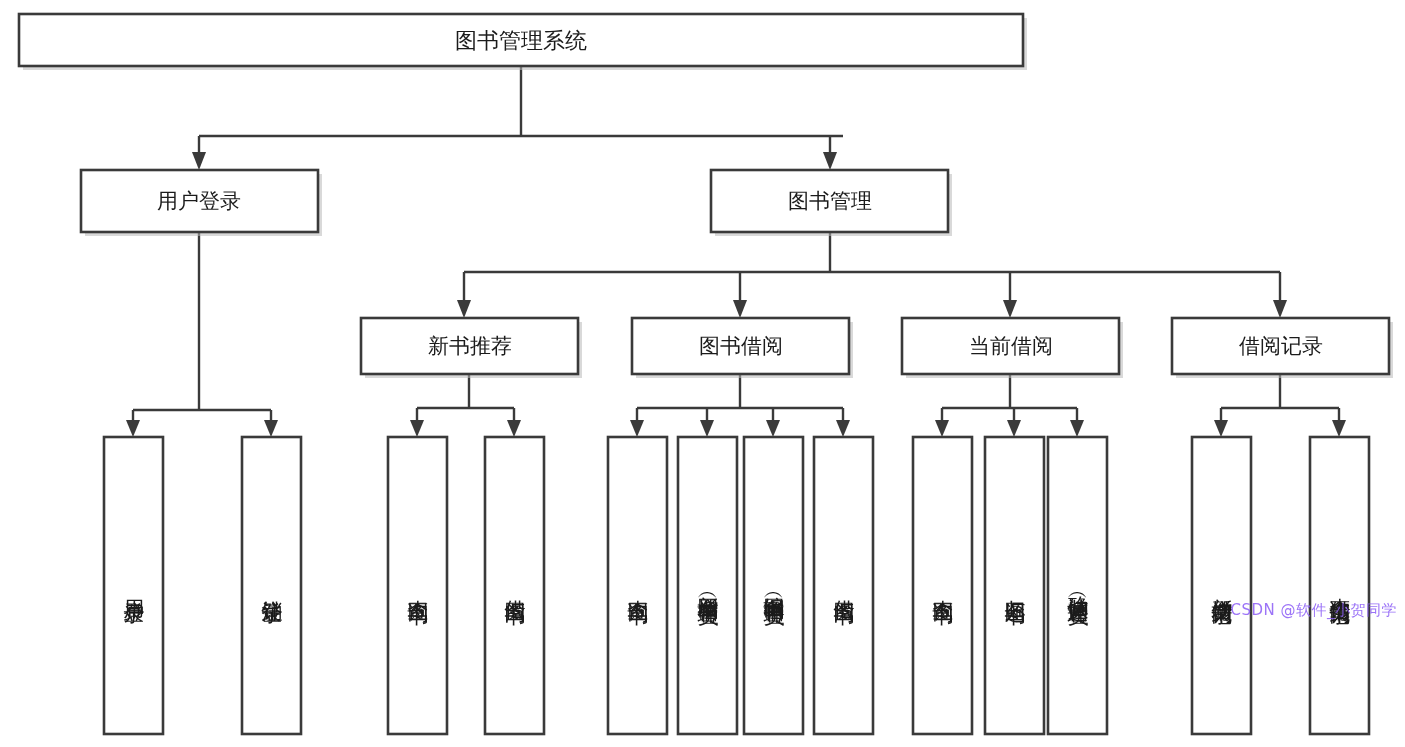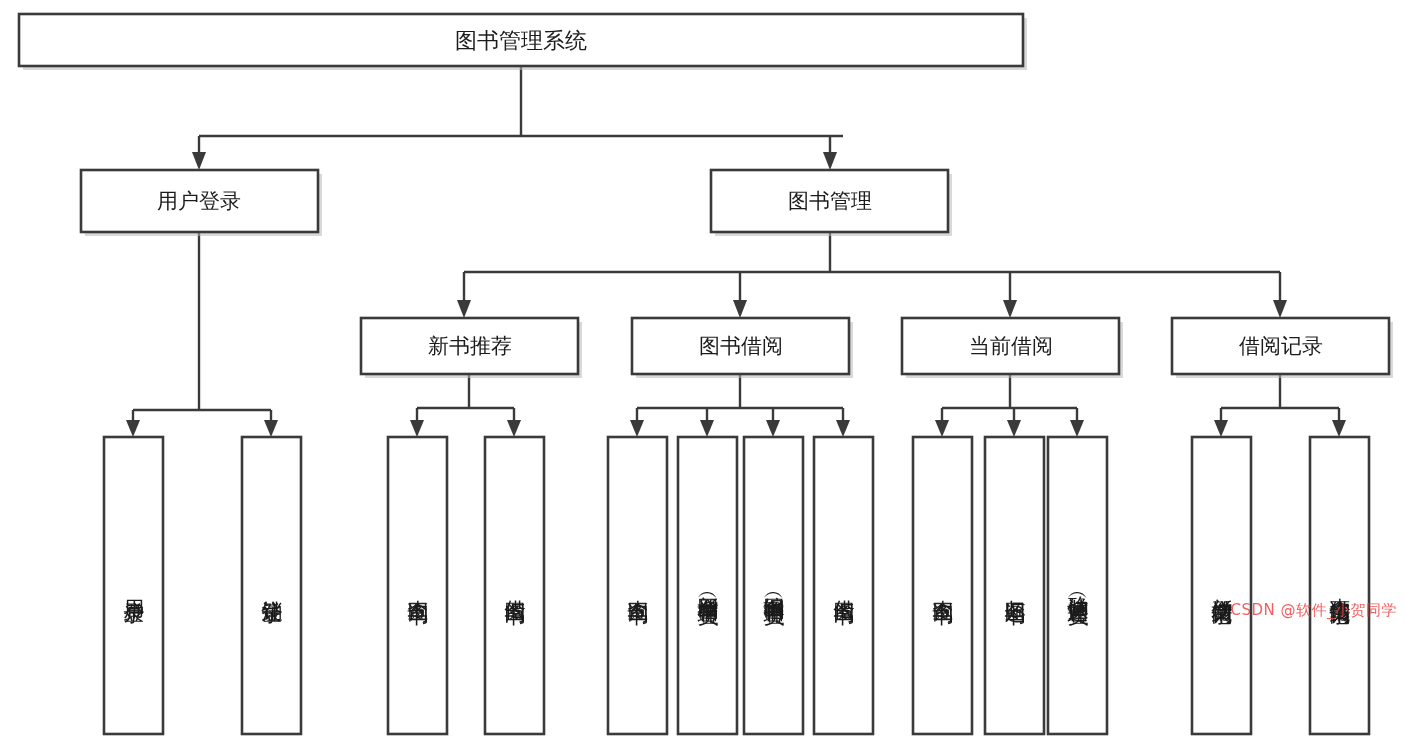--- a/index.html
+++ b/index.html
@@ -72,21 +72,21 @@
     text-align: center;
     white-space: nowrap;
     user-select: none;
   }
   .watermark {
     position: absolute;
     right: 8px;
     bottom: 4px;
     font-family: "DejaVu Sans", "Liberation Sans", sans-serif;
     font-size: 15px;
-    color: #ef4444;
+    color: #8b5cf6;
     opacity: 0.85;
     letter-spacing: 0.5px;
     white-space: nowrap;
   }
 </style>
 </head>
 <body>
 
 <div id="diagram-root">
 

